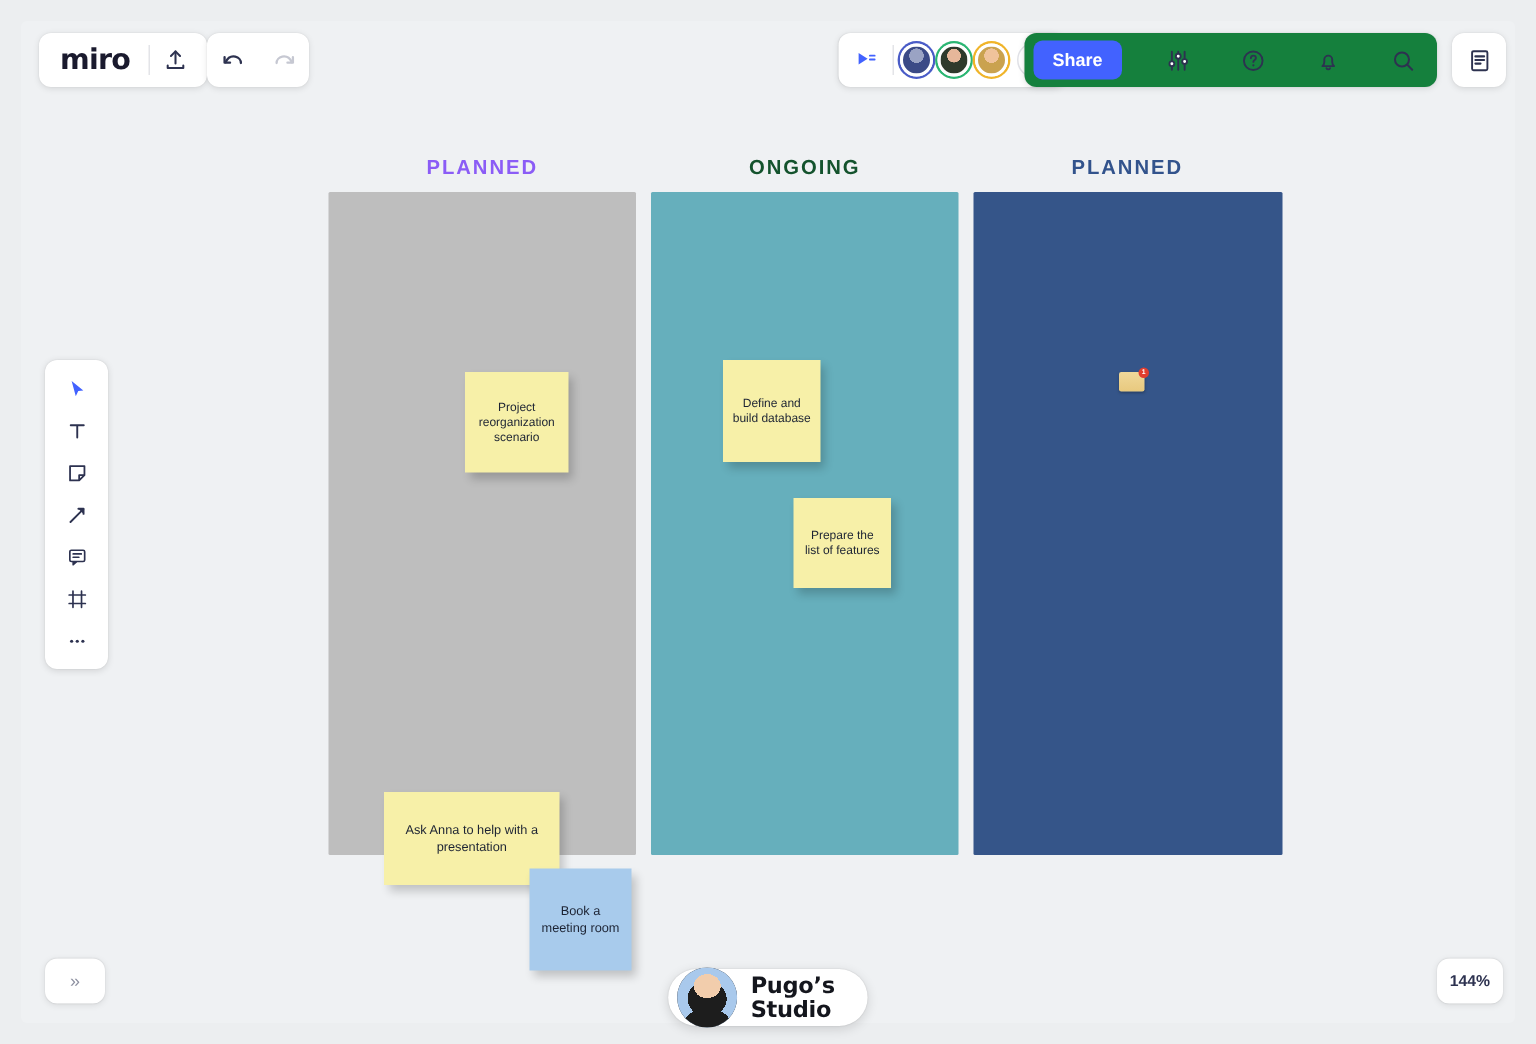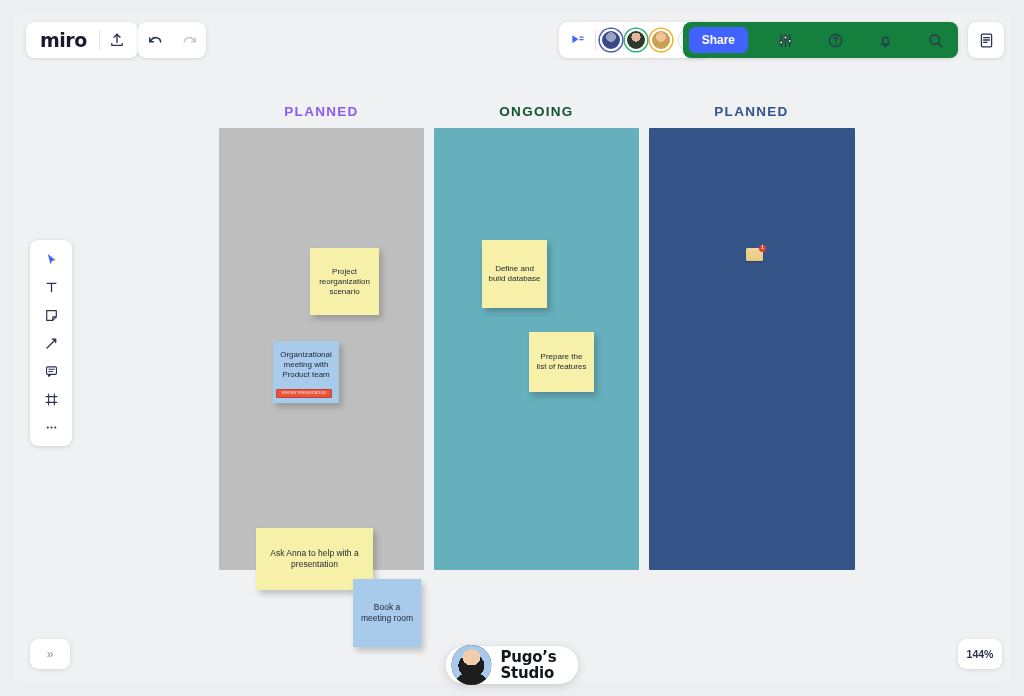--- a/index.html
+++ b/index.html
@@ -250,24 +250,20 @@
     <div class="col-label" style="left:191px; top:90px; width:233px; color:#8b5cf6;">PLANNED</div>
     <div class="col-label" style="left:406px; top:90px; width:233px; color:#14532d;">ONGOING</div>
     <div class="col-label" style="left:621px; top:90px; width:233px; color:#32538c;">PLANNED</div>
 
     <div class="column" id="col-planned" style="background:#bebebe;"></div>
     <div class="column" id="col-ongoing" style="background:#66afbc;"></div>
     <div class="column" id="col-complete" style="background:#355589;"></div>
 
     <div class="sticky sticky-yellow" id="note-project">Project reorganization scenario</div>
 
-    <div class="sticky sticky-blue" id="note-orgmeeting">
-      <span>Organizational meeting with Product team</span>
-      <span id="org-badge">REVIEW PRESENTATION</span>
-    </div>
 
     <div class="sticky sticky-yellow" id="note-askanna">Ask Anna to help with a presentation</div>
 
     <div class="sticky sticky-yellow" id="note-definedb">Define and build database</div>
 
     <div class="sticky sticky-blue" id="note-bookroom">Book a meeting room</div>
 
     <div class="sticky sticky-yellow" id="note-prepare">Prepare the list of features</div>
 
 

